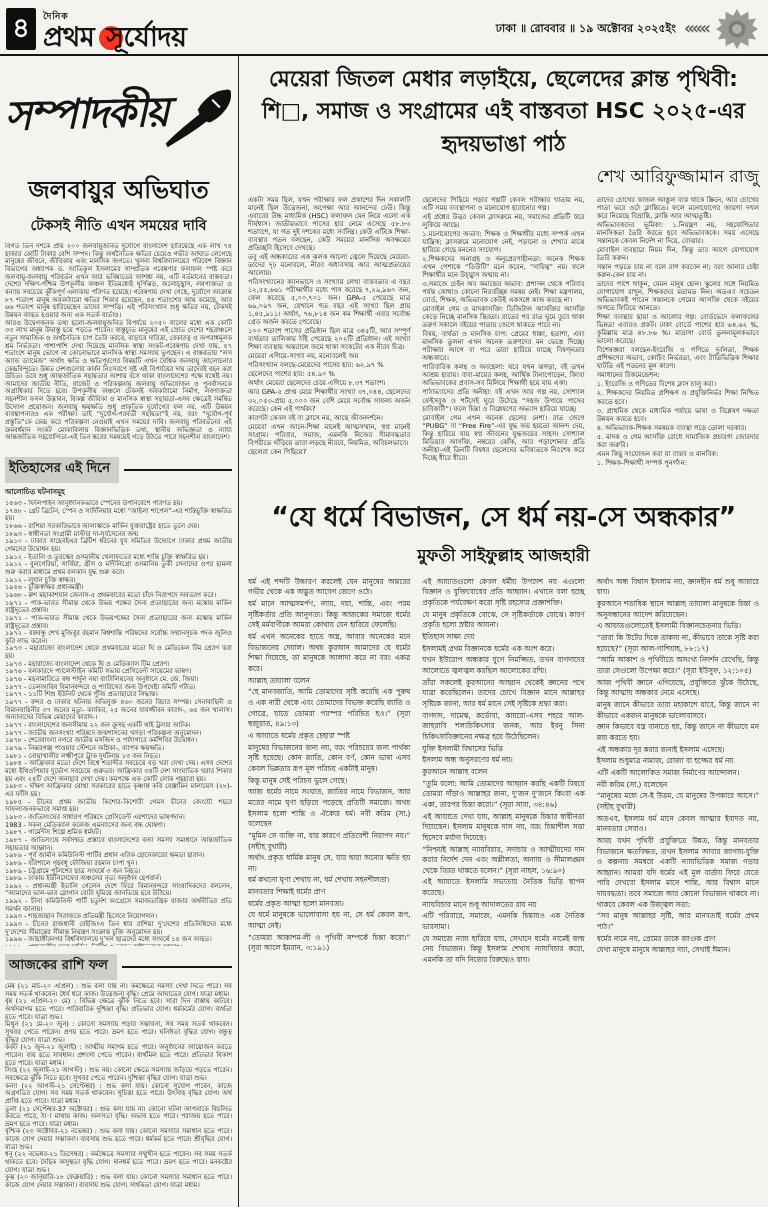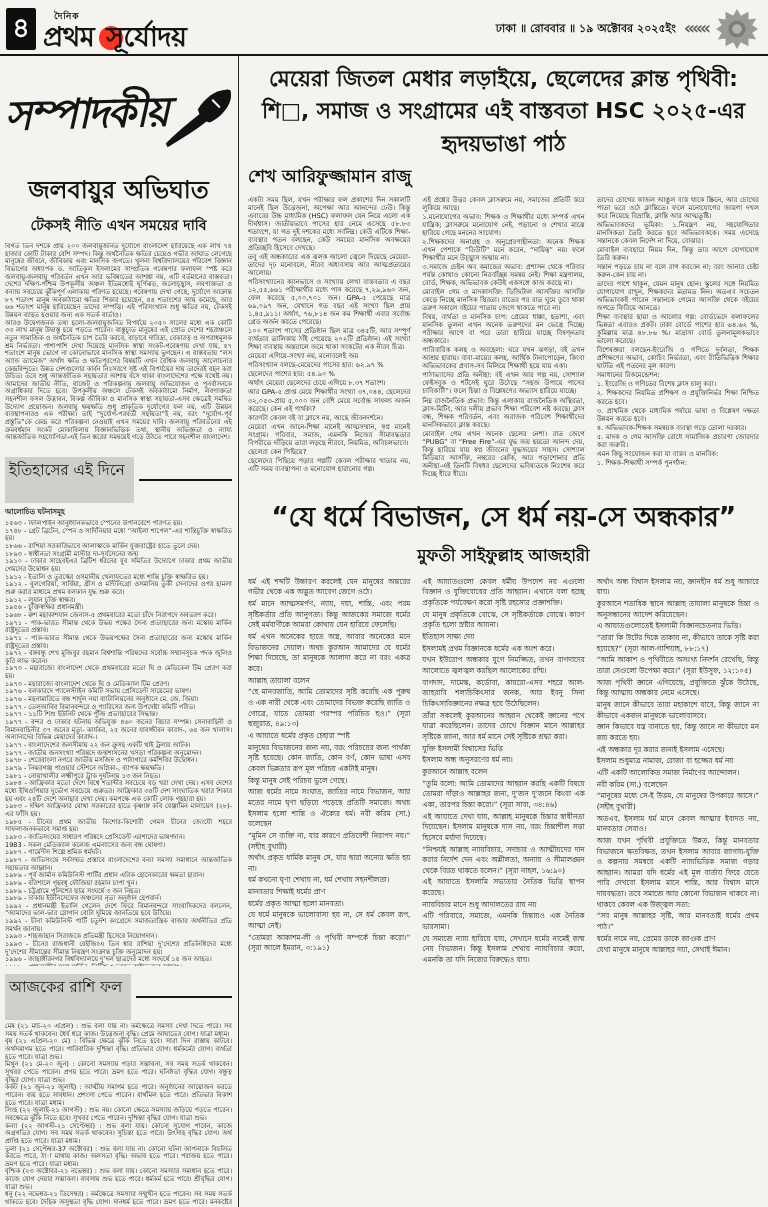--- a/index.html
+++ b/index.html
@@ -13,21 +13,21 @@
   .masthead{
     height:56px;box-sizing:border-box;display:flex;justify-content:space-between;
     align-items:center;padding:6px 10px 2px 6px;border-bottom:2.5px solid #151515;
   }
   .mast-left{display:flex;align-items:flex-end;gap:7px;}
   .pageno-box{
     width:30px;height:42px;background:#0e0e0e;color:#fff;font-size:27px;font-weight:700;
     display:flex;align-items:center;justify-content:center;border-radius:2px;
   }
   .logo{position:relative;padding-top:11px;line-height:1;}
-  .logo-top{position:absolute;top:0;left:11px;font-size:9px;font-weight:700;letter-spacing:1px;}
+  .logo-top{position:absolute;top:0;left:0;font-size:9px;font-weight:700;letter-spacing:1px;}
   .logo-main{font-size:27px;font-weight:900;letter-spacing:-0.5px;white-space:nowrap;text-align:center;}
   .logo-word{position:relative;z-index:2;}
   .sun{
     display:inline-block;width:24px;height:24px;border-radius:50%;
     background:radial-gradient(circle at 45% 45%, #ff3420 0 55%, #cf0f0f 100%);
     margin:0 -17px -4px 5px;z-index:1;position:relative;
     box-shadow:0 0 0 1.5px #f4f3ef;
   }
   .mast-right{display:flex;align-items:center;gap:8px;}
   .dateline{font-size:11px;font-weight:600;white-space:nowrap;}
@@ -46,29 +46,29 @@
     font-size:41px;font-weight:900;font-style:italic;letter-spacing:-2px;
     transform:rotate(-1.5deg);margin-top:22px;white-space:nowrap;
   }
   .pen-svg{position:absolute;right:-4px;top:-2px;width:76px;height:72px;}
   .ed-head{font-size:24px;font-weight:800;text-align:center;margin:2px 0 0;}
   .ed-sub{font-size:14px;font-weight:800;text-align:center;margin:3px 0 5px;}
   .ed-body{height:206px;overflow:hidden;}
   .ed-body p{font-size:6.6px;line-height:1.2;margin:0;text-align:justify;}
   
   .sec-head{display:flex;align-items:center;gap:5px;margin:8px 0 3px;}
-  .sec-label{font-size:15px;font-weight:400;background:#cfcec8;padding:1px 9px 20px 4px;white-space:nowrap;}
+  .sec-label{font-size:13px;font-weight:700;background:#cfcec8;padding:1px 9px 4px 4px;white-space:nowrap;}
   .sec-rule{flex:1;border-top:2px solid #161616;}
   .hist-intro{font-size:7.2px;font-weight:700;margin:1px 0 2px;}
   .list-block p{font-size:6.5px;line-height:1.18;margin:0;text-align:justify;}
   .hist-list{height:446px;overflow:hidden;}
   .horo-list{height:232px;overflow:hidden;margin-top:2px;}
   
   .art1-head{font-size:21.5px;line-height:1.5;font-weight:800;text-align:center;margin:3px 2px 0;}
-  .art-byline{font-size:17px;font-weight:700;text-align:left;margin:3px 0 5px;}
+  .art-byline{font-size:17px;font-weight:400;text-align:right;margin:3px 0 5px;}
   .cols{column-count:3;column-gap:12px;overflow:hidden;}
   .cols p{font-size:6.7px;line-height:1.2;margin:0 0 1px;text-align:justify;}
   .art1-cols{height:288px;}
   .art2-head{font-size:27px;font-weight:800;text-align:center;margin:12px 0 0;letter-spacing:-0.5px;}
   .art2-byline{font-size:16.5px;font-weight:700;text-align:center;margin:2px 0 7px;}
   .art2-cols{height:640px;}
   .art2-cols p{font-size:7.2px;line-height:1.48;margin:0 0 1px;}
 </style>
 </head>
 <body>
@@ -199,21 +199,20 @@
           <p>ছেলেরা কেন পিছিয়ে?</p>
           <p>ছেলেদের পিছিয়ে পড়ার গল্পটি কেবল পরীক্ষার খাতায় নয়, এটি সময় ব্যবস্থাপনা ও মনোযোগ হারানোর গল্প।</p>
           <p>এই প্রশ্নের উত্তর কেবল ক্লাসরুমে নয়, সমাজের প্রতিটি স্তরে লুকিয়ে আছে।</p>
           <p>১.মনোযোগের অভাব: শিক্ষক ও শিক্ষার্থীর মধ্যে সম্পর্ক এখন যান্ত্রিক; ক্লাসরুমে মনোযোগ নেই, পড়ানো ও শেখার মাঝে হারিয়ে গেছে মননের সংযোগ।</p>
           <p>২.শিক্ষকদের অনাগ্রহ ও অনুপ্রেরণাহীনতা: অনেক শিক্ষক এখন পেশাকে “ডিউটি” মনে করেন, “দায়িত্ব” নয়। ফলে শিক্ষার্থীর মনে উচ্ছ্বাস জন্মায় না।</p>
           <p>৩.সমাজে চেইন অব কমান্ডের অভাব: প্রশাসন থেকে পরিবার পর্যন্ত কোথাও কোনো নিরবচ্ছিন্ন সমন্বয় নেই। শিক্ষা মন্ত্রণালয়, বোর্ড, শিক্ষক, অভিভাবক কেউই একসঙ্গে কাজ করছে না।</p>
           <p>মোবাইল গেম ও মাদকাসক্তি: ডিজিটাল আসক্তির আসক্তি কেড়ে নিচ্ছে মানসিক স্থিরতা। রাতের পর রাত ঘুমে ডুবে থাকা তরুণ সকালে বইয়ের পাতায় জেগে থাকতে পারে না।</p>
           <p>বিষয়, ব্যর্থতা ও মানসিক চাপ: প্রেমের ধাক্কা, হতাশা, এবং মানসিক তুলনা এখন অনেক তরুণদের মন ভেঙে দিচ্ছে। পরীক্ষার আগে বা পরে তারা হারিয়ে যাচ্ছে বিষণ্নতার অন্ধকারে।</p>
           <p>পারিবারিক কলহ ও অবহেলা: ঘরে যখন ঝগড়া, বই তখন আশ্রয় হারায়। বাবা-মায়ের কলহ, আর্থিক টানাপোড়েন, কিংবা অভিভাবকের প্রবাস-সব মিলিয়ে শিক্ষার্থী হয়ে যায় একা।</p>
           <p>পাঠাভ্যাসের প্রতি অনীহা: বই এখন আর গল্প নয়, সোশ্যাল ফেইসবুক ও শর্টসেই ঘুরে উঠেছে “সহজ উপায়ে পাসের চাবিকাঠি”। ফলে চিন্তা ও বিশ্লেষণের অভ্যাস হারিয়ে যাচ্ছে।</p>
-          <p>নিম্ন রাজনৈতিক প্রভাব: কিন্তু এলাকায় রাজনৈতিক অস্থিরতা, ক্লাস-মিটিং, আর দলীয় প্রভাব শিক্ষা পরিবেশ নষ্ট করছে। ক্লাস বন্ধ, শিক্ষক পরিবর্তন, এবং অরাজক পরিবেশ শিক্ষার্থীদের মানসিকভাবে ক্লান্ত করছে।</p>
           <p>মোবাইল গেম এখন অনেক ছেলের নেশা। রাত জেগে “PUBG” বা “Free Fire”-এর যুদ্ধ জয় হয়তো আনন্দ দেয়, কিন্তু হারিয়ে যায় স্বপ্ন জীবনের যুদ্ধজয়ের সাহস। সোশ্যাল মিডিয়ার আসক্তি, নম্বরের ঝোঁক, আর পড়াশোনার প্রতি অনীহা-এই তিনটি বিষধর ছেলেদের ভবিষ্যতকে নিঃশেষ করে দিচ্ছে ধীরে ধীরে।</p>
           <p>তাদের চোখের কাজল আঙুল ব্যস্ত থাকে স্ক্রিনে, আর চোখের পাতা ভরে ওঠে ক্লান্তিতে। ফলে মনোযোগের জায়গা দখল করে নিয়েছে বিভ্রান্তি, ক্লান্তি আর আত্মতুষ্টি।</p>
           <p>অভিভাবকদের ভূমিকা: ১.নিয়ন্ত্রণ নয়, সহযোগিতার মানসিকতা তৈরি করতে হবে অভিভাবককে। সময় এসেছে সন্তানকে কেবল নির্দেশ না দিয়ে, বোঝার।</p>
           <p>মোবাইল ব্যবহারে নিয়ম দিন, কিন্তু তার আগে যোগাযোগ তৈরি করুন।</p>
           <p>সন্তান পড়তে চায় না বলে রাগ করবেন না; বরং জানার চেষ্টা করুন-কেন চায় না।</p>
           <p>তাদের পাশে থাকুন, যেমন মানুষ হোন। স্কুলের সঙ্গে নিয়মিত যোগাযোগ রাখুন, শিক্ষকদের মতামত নিন। অতএব সচেতন অভিভাবকই পারেন সন্তানকে গেমের আসক্তি থেকে বইয়ের জগতে ফিরিয়ে আনতে।</p>
           <p>শিক্ষা ব্যবস্থার ছায়া ও আলোর গল্প: বোর্ডভেদে ফলাফলের ভিন্নতা এবারও প্রকট। ঢাকা বোর্ডে পাশের হার ৬৪.৬২ %, কুমিল্লায় মাত্র ৪৮.৮৬ %। মাদ্রাসা বোর্ড তুলনামূলকভাবে ভালো করেছে।</p>
           <p>বিশেষজ্ঞরা বলছেন-ইংরেজি ও গণিতে দুর্বলতা, শিক্ষক প্রশিক্ষণের অভাব, কোচিং নির্ভরতা, এবং রীতিভিত্তিক শিক্ষার ঘাটতি এই পতনের মূল কারণ।</p>
           <p>সমাধানের রিকমেন্ডেশন:</p>
           <p>১. ইংরেজি ও গণিতের বিশেষ ক্লাস চালু করা।</p>
@@ -242,22 +241,22 @@
           <p>ধর্ম কখনো ঘৃণা শেখায় না, ধর্ম শেখায় সহনশীলতা।</p>
           <p>মানবতার শিক্ষাই ধর্মের প্রাণ</p>
           <p>ধর্মের প্রকৃত আত্মা হলো মানবতা।</p>
           <p>যে ধর্মে মানুষকে ভালোবাসা হয় না, সে ধর্ম কেবল রূপ, আত্মা নেই।</p>
           <p>“তোমরা আকাশম-লী ও পৃথিবী সম্পর্কে চিন্তা করো।” (সূরা আলে ইমরান, ৩:১৯১)</p>
           <p>এই আয়াতগুলো কেবল ধর্মীয় উপদেশ নয় এগুলো বিজ্ঞান ও যুক্তিবোধের প্রতি আহ্বান। এখানে বলা হচ্ছে প্রকৃতিকে পর্যবেক্ষণ করো সৃষ্টি রহস্যের প্রজ্ঞাশক্তি।</p>
           <p>যে মানুষ প্রকৃতিকে বোঝে, সে সৃষ্টিকর্তাকে বোঝে। কারণ প্রকৃতি হলো স্রষ্টার আয়না।</p>
           <p>ইতিহাস সাক্ষ্য দেয়</p>
           <p>ইসলামই প্রথম বিজ্ঞানকে ধর্মের এক অংশ করে।</p>
           <p>যখন ইউরোপ অন্ধকার যুগে নিমজ্জিত, তখন বাগদাদের আলোতে জ্বলজ্বল করছিল আলোকের রশ্মি।</p>
+          <p>তাঁরা সকলেই কুরআনের আহ্বান থেকেই জ্ঞানের পথে যাত্রা করেছিলেন। তাদের চোখে বিজ্ঞান মানে আল্লাহর সৃষ্টিকে জানা, আর ধর্ম মানে সেই সৃষ্টিকে শ্রদ্ধা করা।</p>
           <p>বাগদাদ, দামেস্ক, কর্ডোবা, কায়রো-এসব শহরে আল-জাহরাবি শল্যচিকিৎসার জনক, আর ইবনু সিনা চিকিৎসাবিজ্ঞানের নক্ষত্র হয়ে উঠেছিলেন।</p>
-          <p>তাঁরা সকলেই কুরআনের আহ্বান থেকেই জ্ঞানের পথে যাত্রা করেছিলেন। তাদের চোখে বিজ্ঞান মানে আল্লাহর সৃষ্টিকে জানা, আর ধর্ম মানে সেই সৃষ্টিকে শ্রদ্ধা করা।</p>
           <p>যুক্তি ইসলামী বিশ্বাসের ভিত্তি</p>
           <p>ইসলাম অন্ধ অনুসরণের ধর্ম নয়।</p>
           <p>কুরআনে আল্লাহ বলেন</p>
           <p>“তুমি বলো: আমি তোমাদের আহ্বান করছি একটি বিষয়ে তোমরা দাঁড়াও আল্লাহর জন্য, দু’জন দু’জনে কিংবা এক একা, তারপর চিন্তা করো।” (সূরা সাবা, ৩৪:৪৬)</p>
           <p>এই আয়াতে দেখা যায়, আল্লাহ মানুষকে চিন্তার স্বাধীনতা দিয়েছেন। ইসলাম মানুষকে দাস নয়, বরং চিন্তাশীল সত্তা হিসেবে মর্যাদা দিয়েছে।</p>
           <p>“নিশ্চয়ই আল্লাহ ন্যায়বিচার, সদাচার ও আত্মীয়দের দান করার নির্দেশ দেন এবং অশ্লীলতা, অন্যায় ও সীমালঙ্ঘন থেকে বিরত থাকতে বলেন।” (সূরা নাহল, ১৬:৯০)</p>
           <p>এই আয়াতে ইসলামি সভ্যতার নৈতিক ভিত্তি স্থাপন করেছে।</p>
           <p>ন্যায়বিচার মানে শুধু আদালতের রায় নয়</p>
           <p>এটি পরিবারে, সমাজে, এমনকি চিন্তায়ও এক নৈতিক ভারসাম্য।</p>
           <p>যে সমাজে ন্যায় হারিয়ে যায়, সেখানে ধর্মের নামেই জন্ম নেয় বিভাজন। কিন্তু ইসলাম শেখায় ন্যায়বিচার করো, এমনকি তা যদি নিজের বিরুদ্ধেও যায়।</p>

